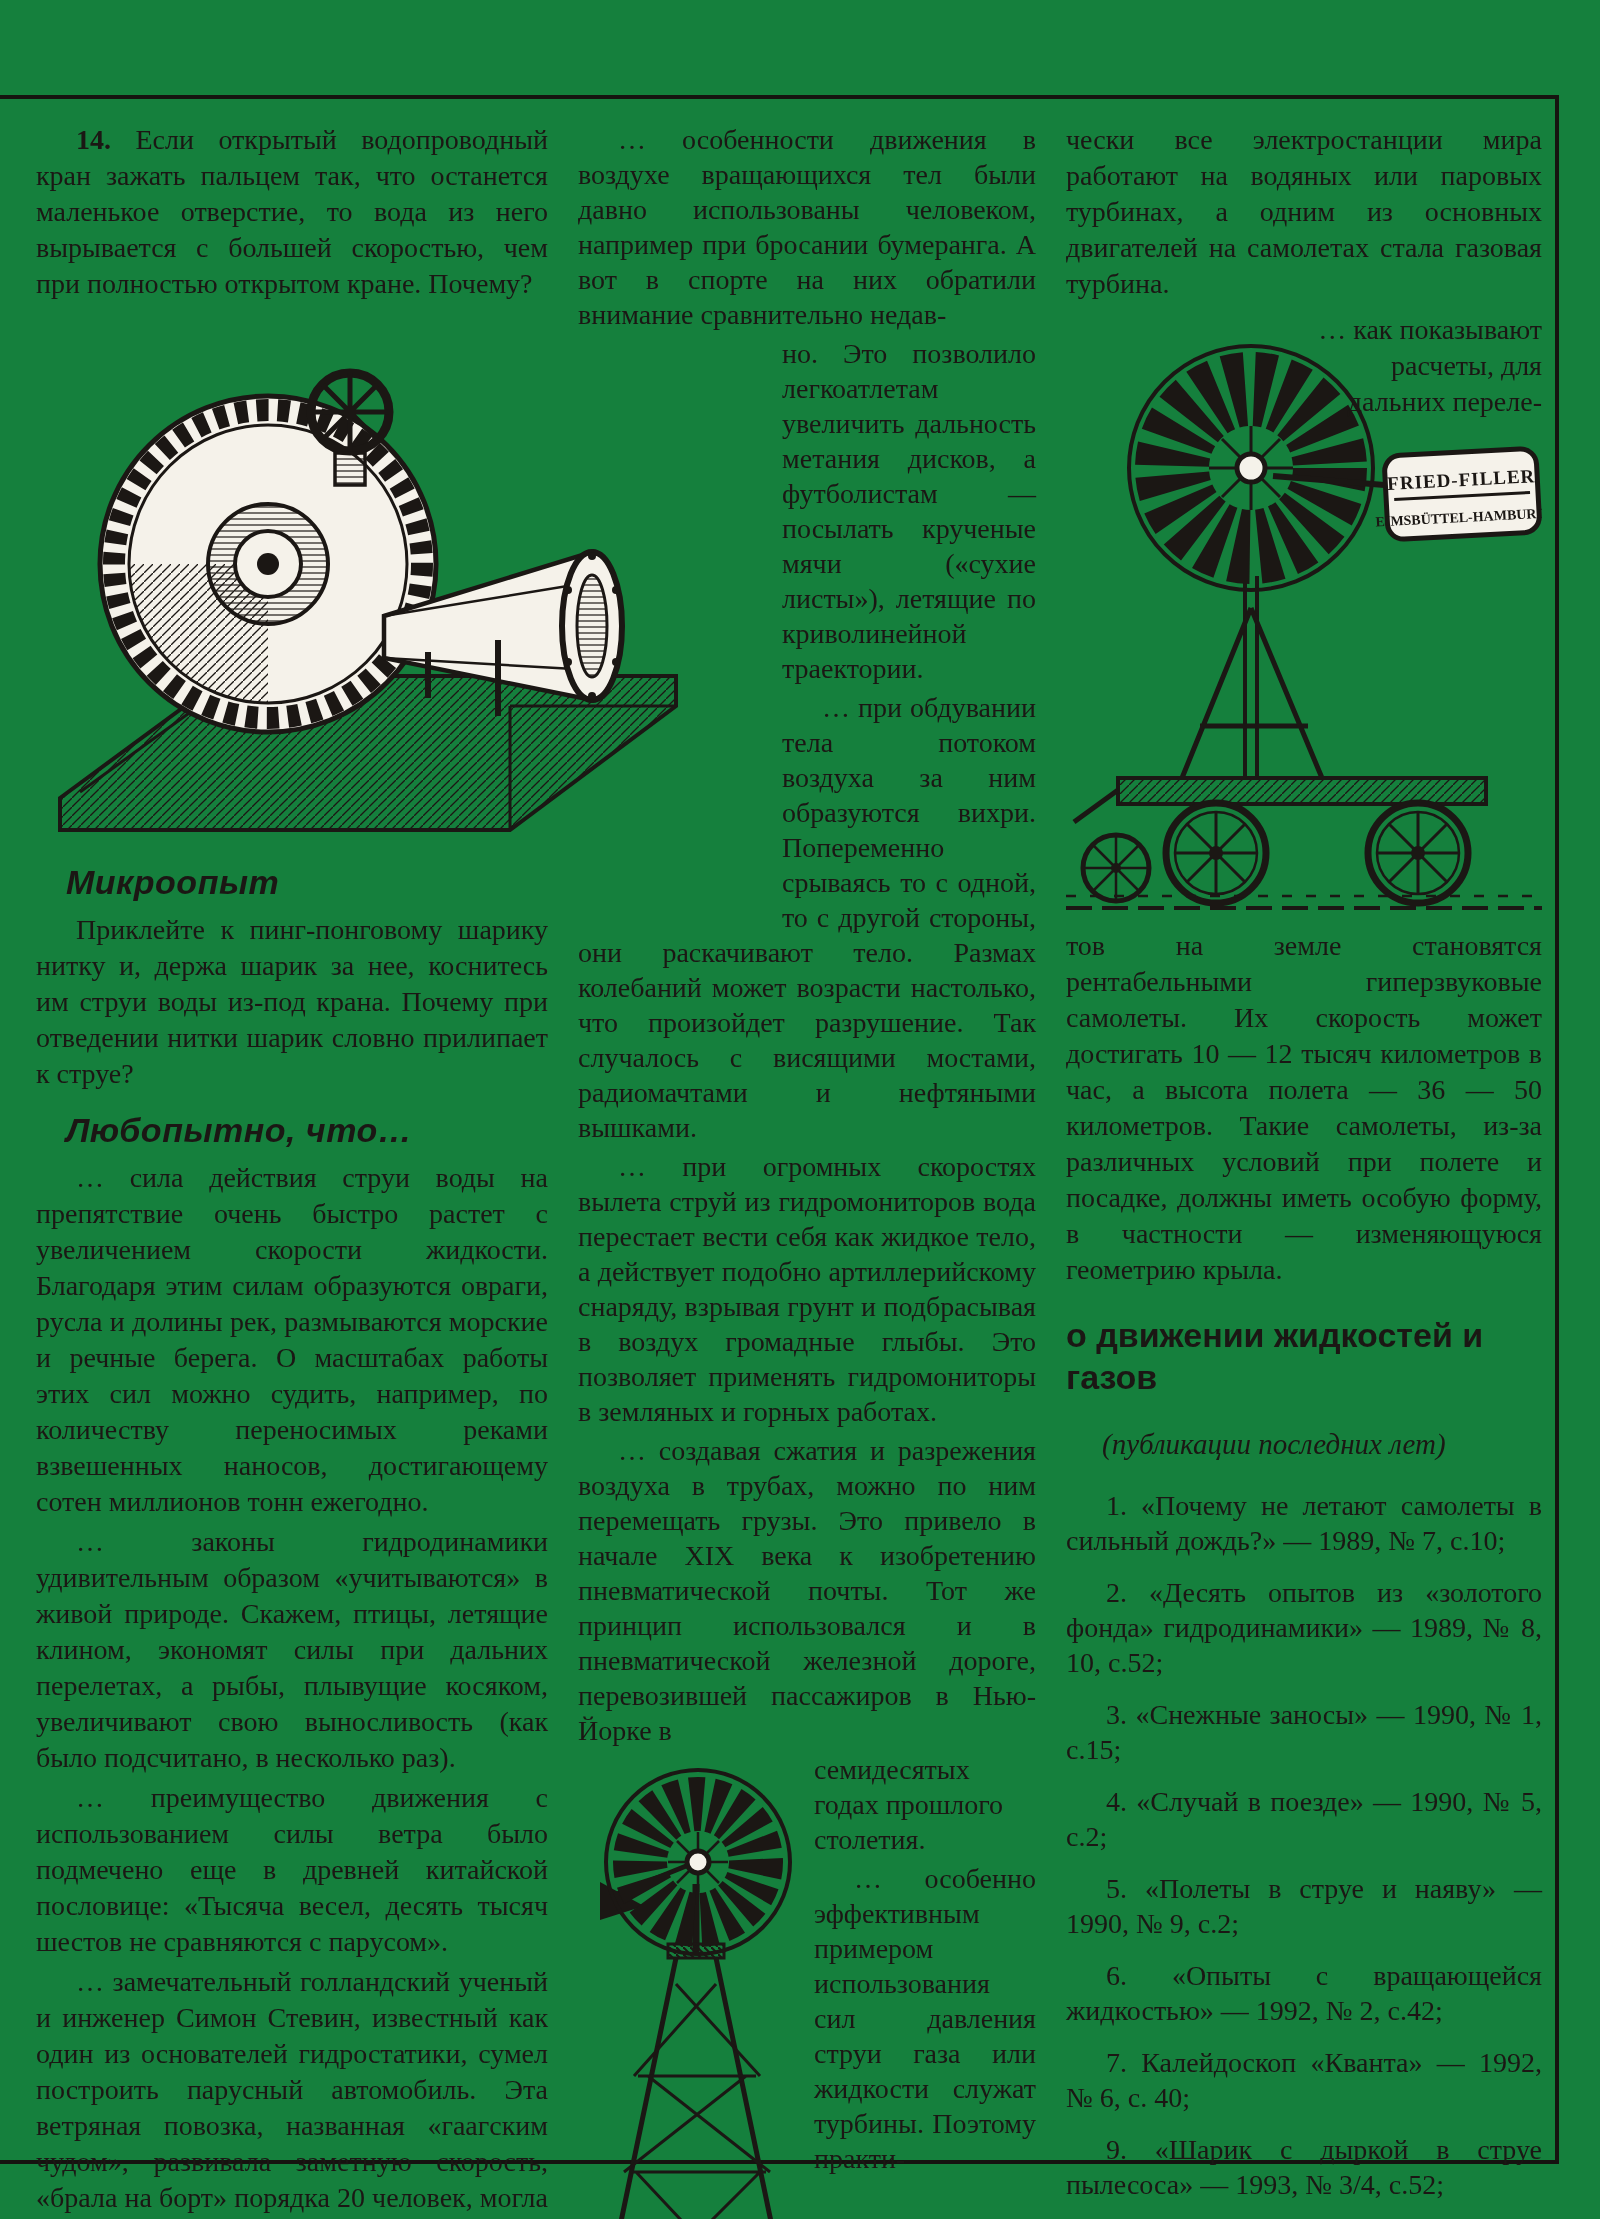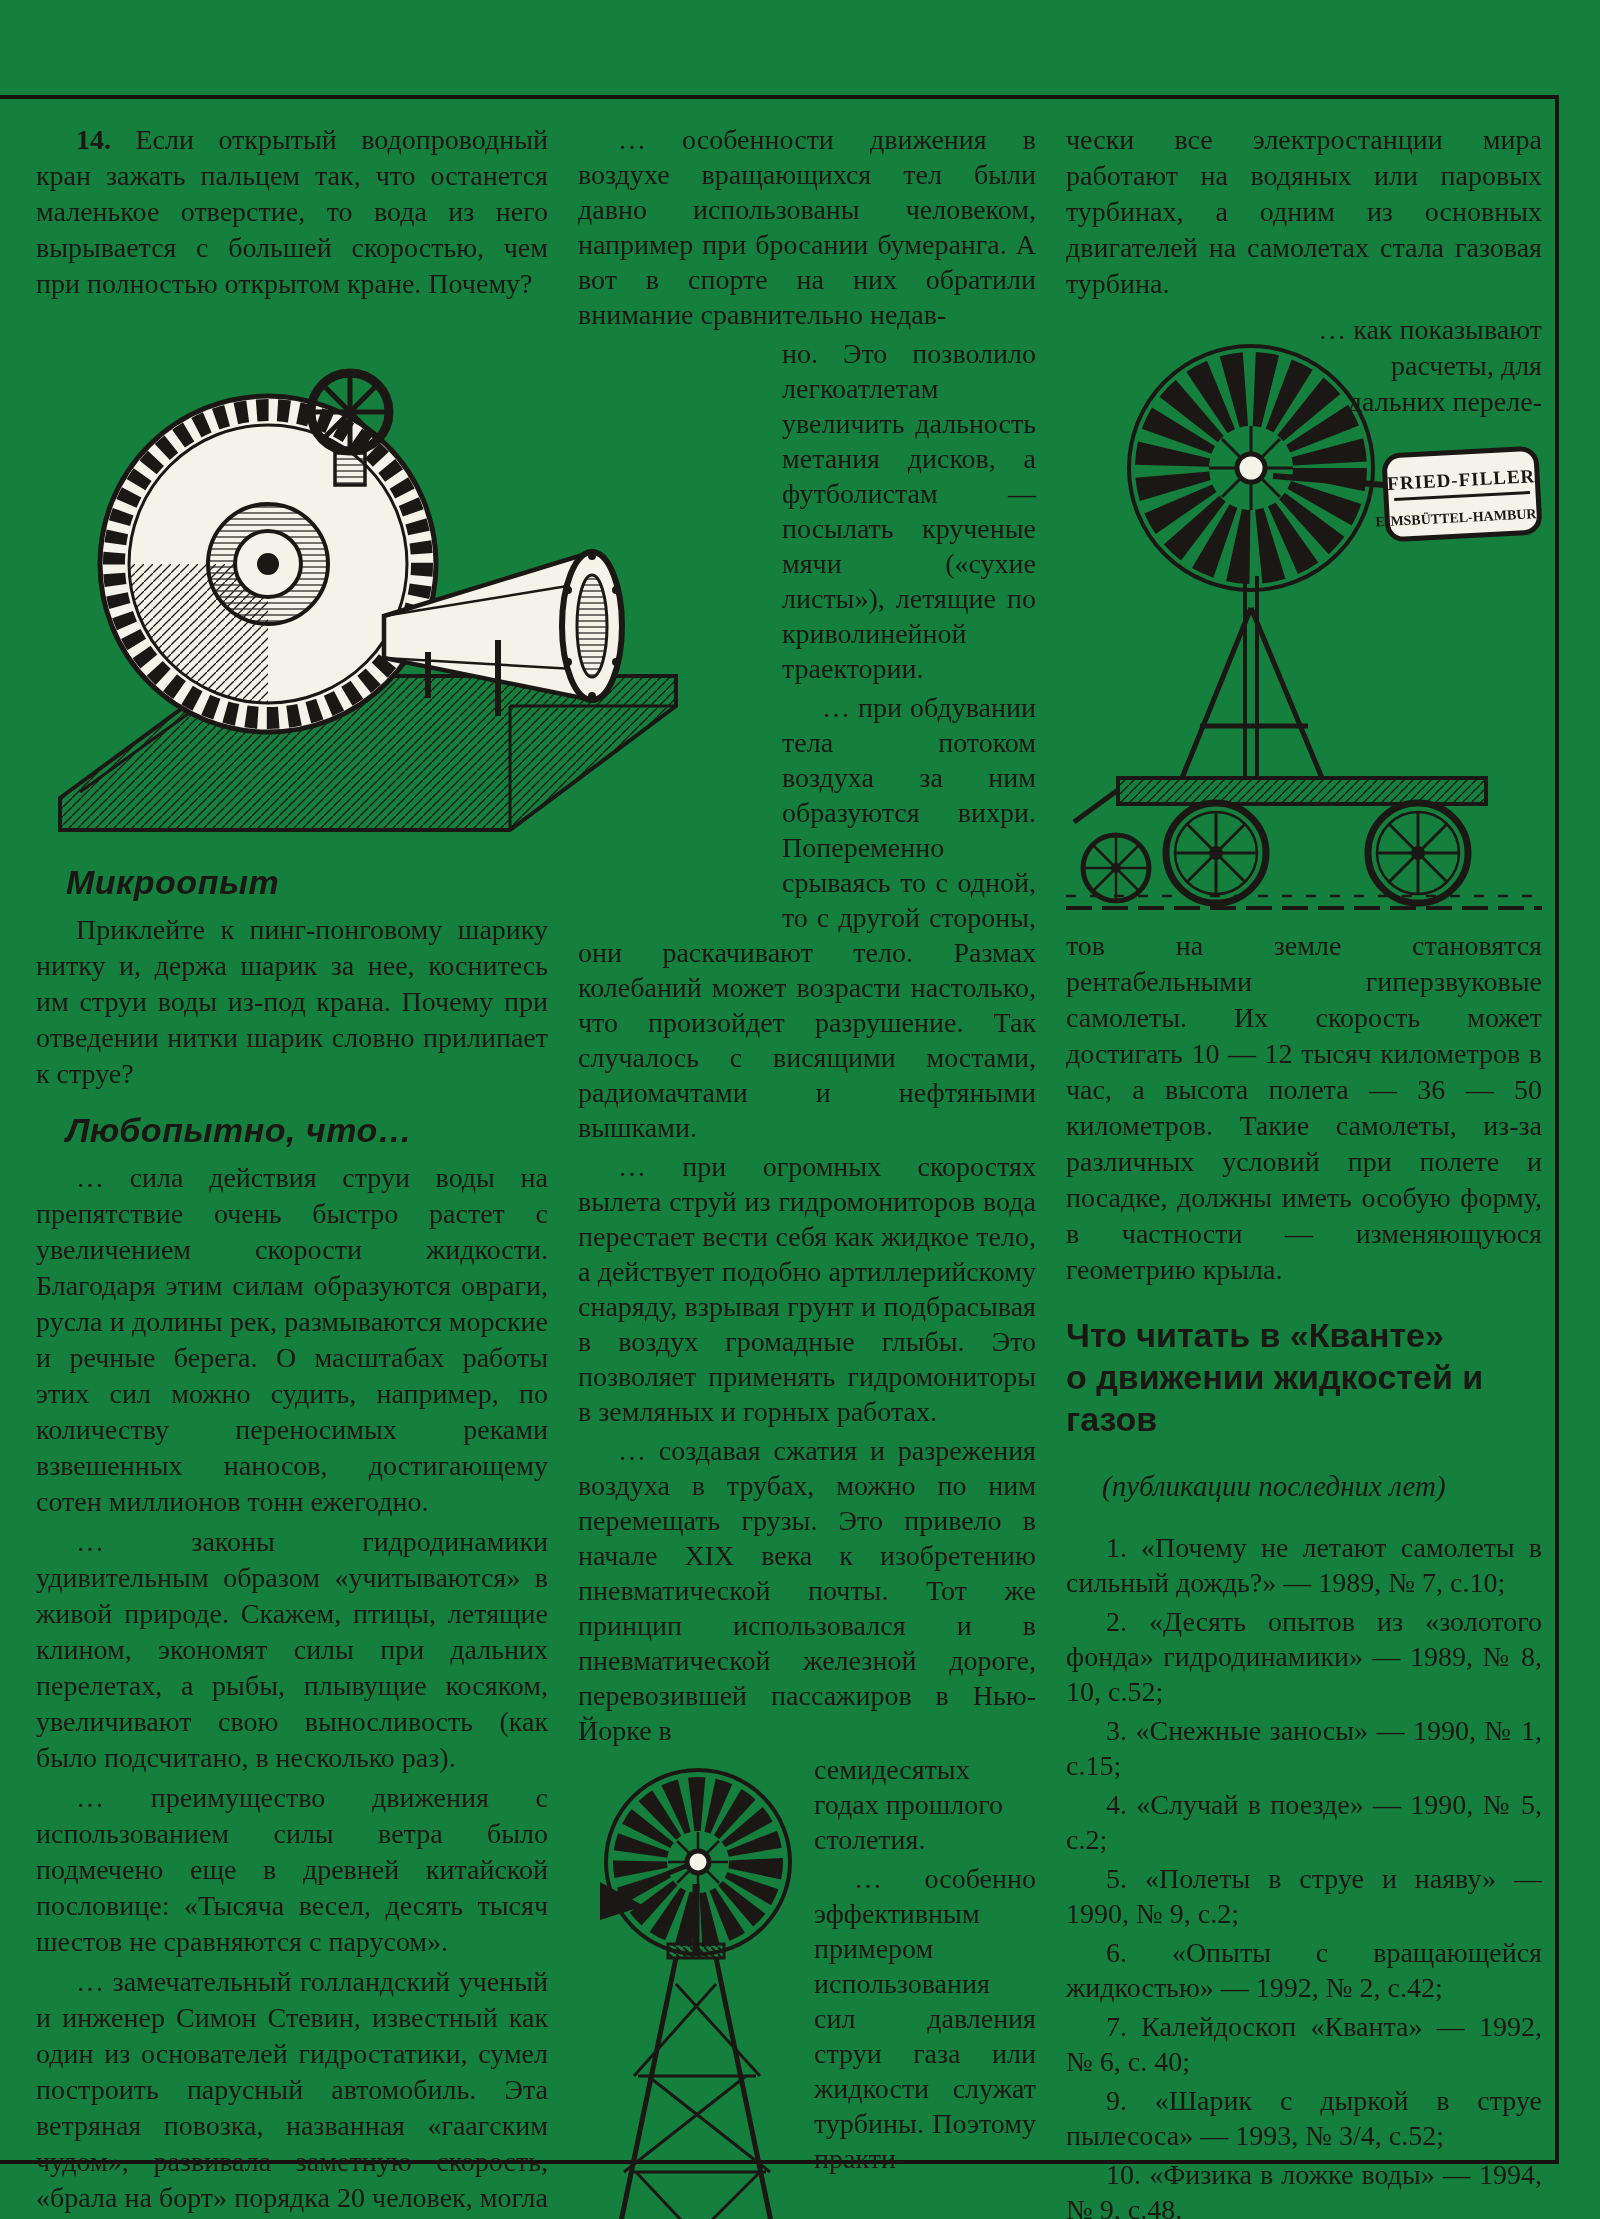--- a/index.html
+++ b/index.html
@@ -36,21 +36,21 @@
   }
   .read-heading{
     font-family:"Liberation Sans","DejaVu Sans",sans-serif;
     font-size:34px;font-weight:700;line-height:42px;
     margin-top:26px;text-align:left;
   }
   .read-subheading{
     font-style:italic;font-size:29px;margin:28px 0 26px 0;
     text-indent:36px;text-align:left;
   }
-  .readings p{margin:4px 0 2px 0;line-height:35px;}
+  .readings p{margin:17px 0 2px 0;line-height:35px;}
 
   
   .turbine-wrap{margin:10px 0 14px 0;height:532px;}
   .turbine-wrap svg{display:block;width:668px;height:532px;margin-right:-156px;}
   .spacer-mid{float:left;width:204px;height:596px;}
   .windmill-float{float:left;width:224px;height:482px;margin:6px 12px 0 0;}
   .windmill-float svg{display:block;width:100%;height:100%;}
   .p-wrapped-right{text-align:left;}
   .cart-block{position:relative;height:608px;margin:6px 0 12px 0;}
   .cart-block svg{position:absolute;left:0;top:0;width:476px;height:608px;}
@@ -207,21 +207,20 @@
             <path d="M0 600 H476" stroke-width="4" stroke-dasharray="26 10"></path>
             <path d="M0 588 H476" stroke-width="2.5" stroke-dasharray="10 14"></path>
           </g>
         </svg>
         <p class="fly-right">… как показывают расчеты, для дальних переле-</p>
       </div>
 
       <p class="noindent">тов на земле становятся рентабельными гиперзвуковые самолеты. Их скорость может достигать 10 — 12 тысяч километров в час, а высота полета — 36 — 50 километров. Такие самолеты, из-за различных условий при полете и посадке, должны иметь особую форму, в частности — изменяющуюся геометрию крыла.</p>
 
       <div class="read-heading">
-        <div>Что читать в «Кванте»</div>
         <div>о движении жидкостей и газов</div>
       </div>
       <div class="read-subheading">(публикации последних лет)</div>
 
       <div class="readings">
         <p>1. «Почему не летают самолеты в сильный дождь?» — 1989, № 7, с.10;</p>
         <p>2. «Десять опытов из «золотого фонда» гидродинамики» — 1989, № 8, 10, с.52;</p>
         <p>3. «Снежные заносы» — 1990, № 1, с.15;</p>
         <p>4. «Случай в поезде» — 1990, № 5, с.2;</p>
         <p>5. «Полеты в струе и наяву» — 1990, № 9, с.2;</p>

